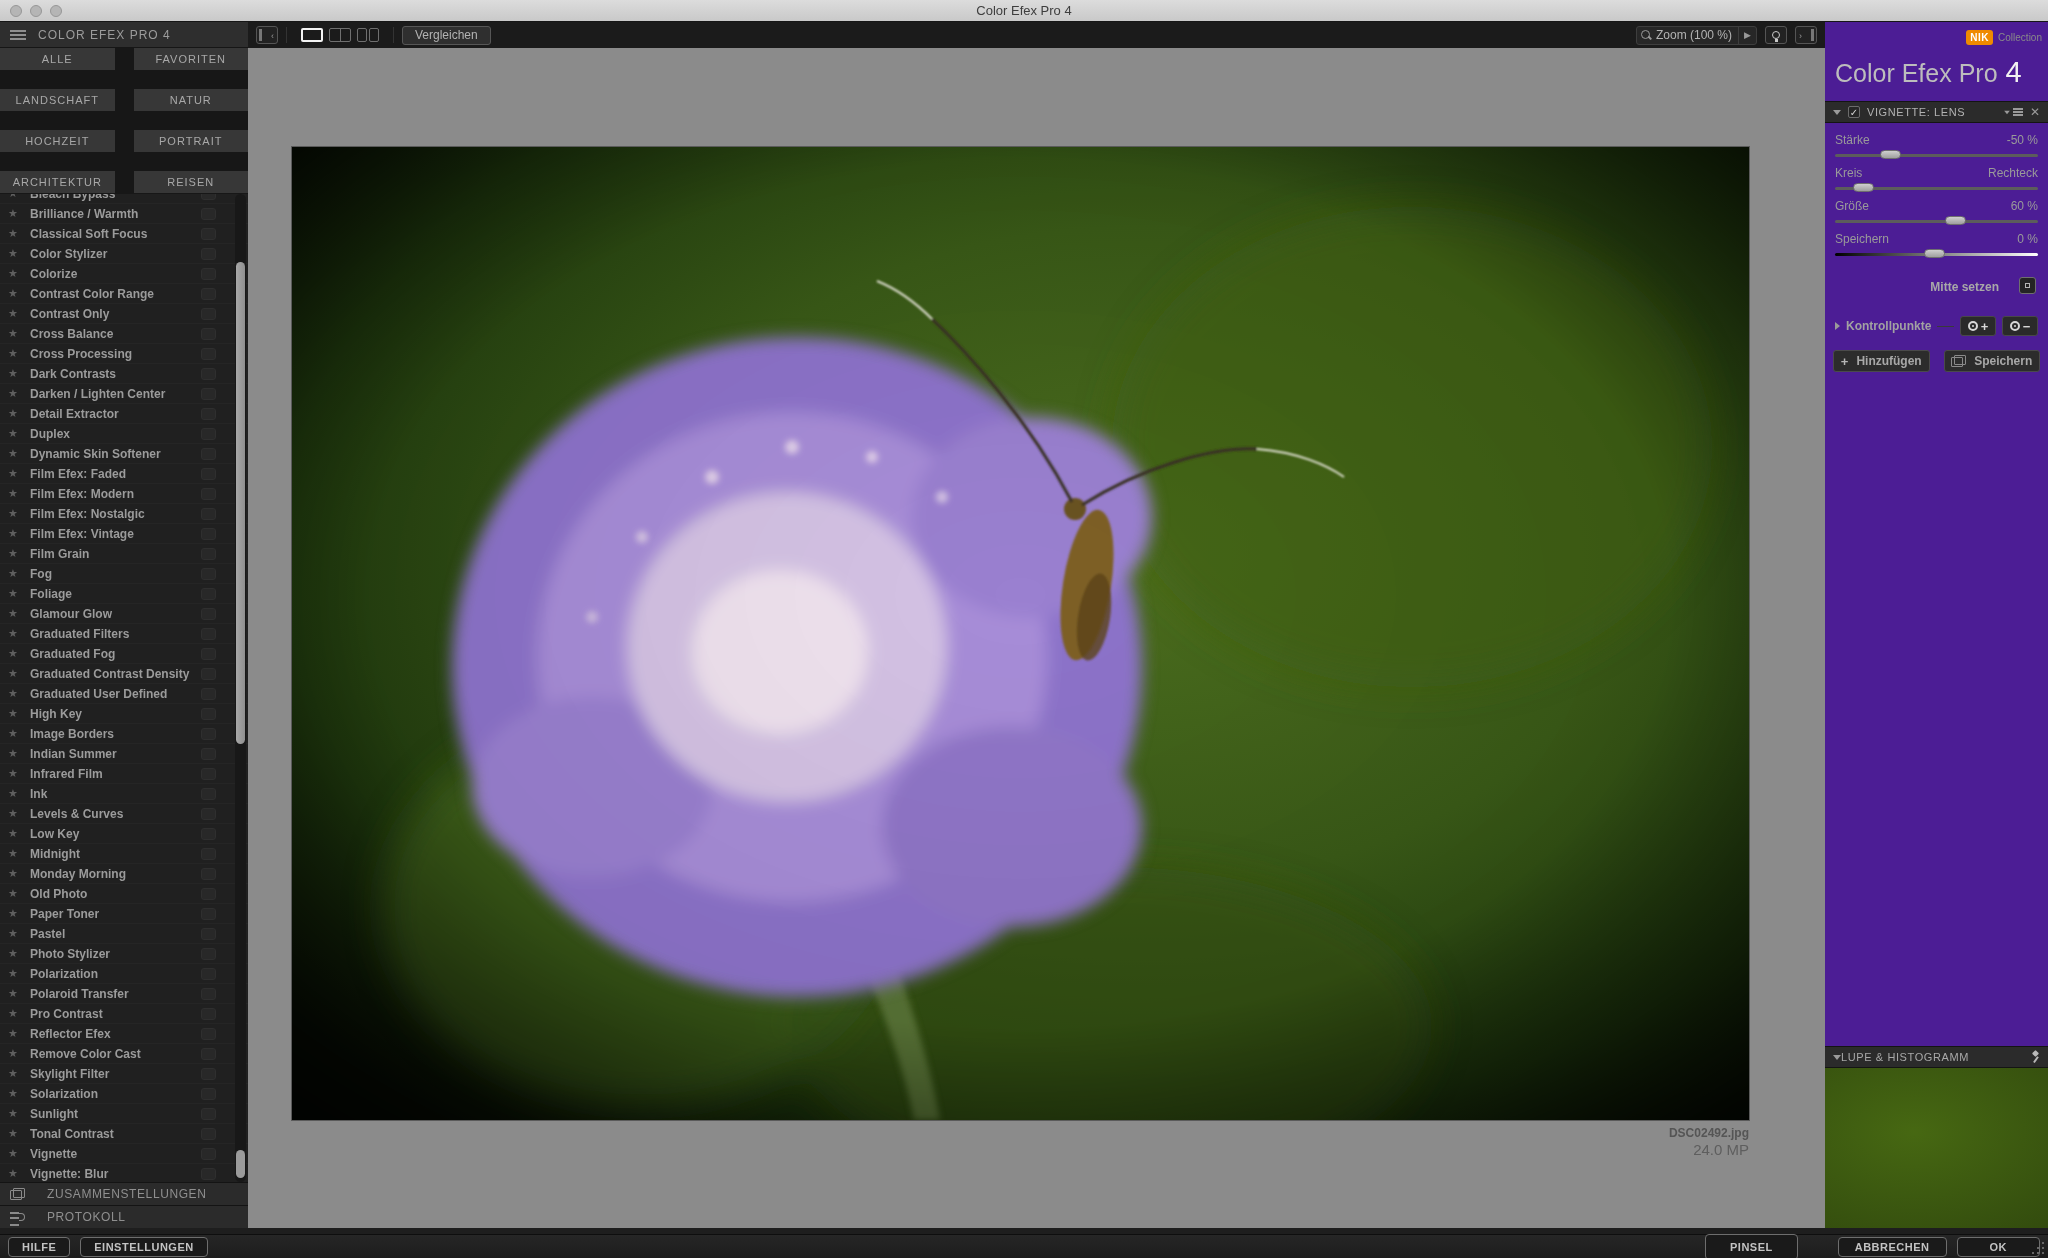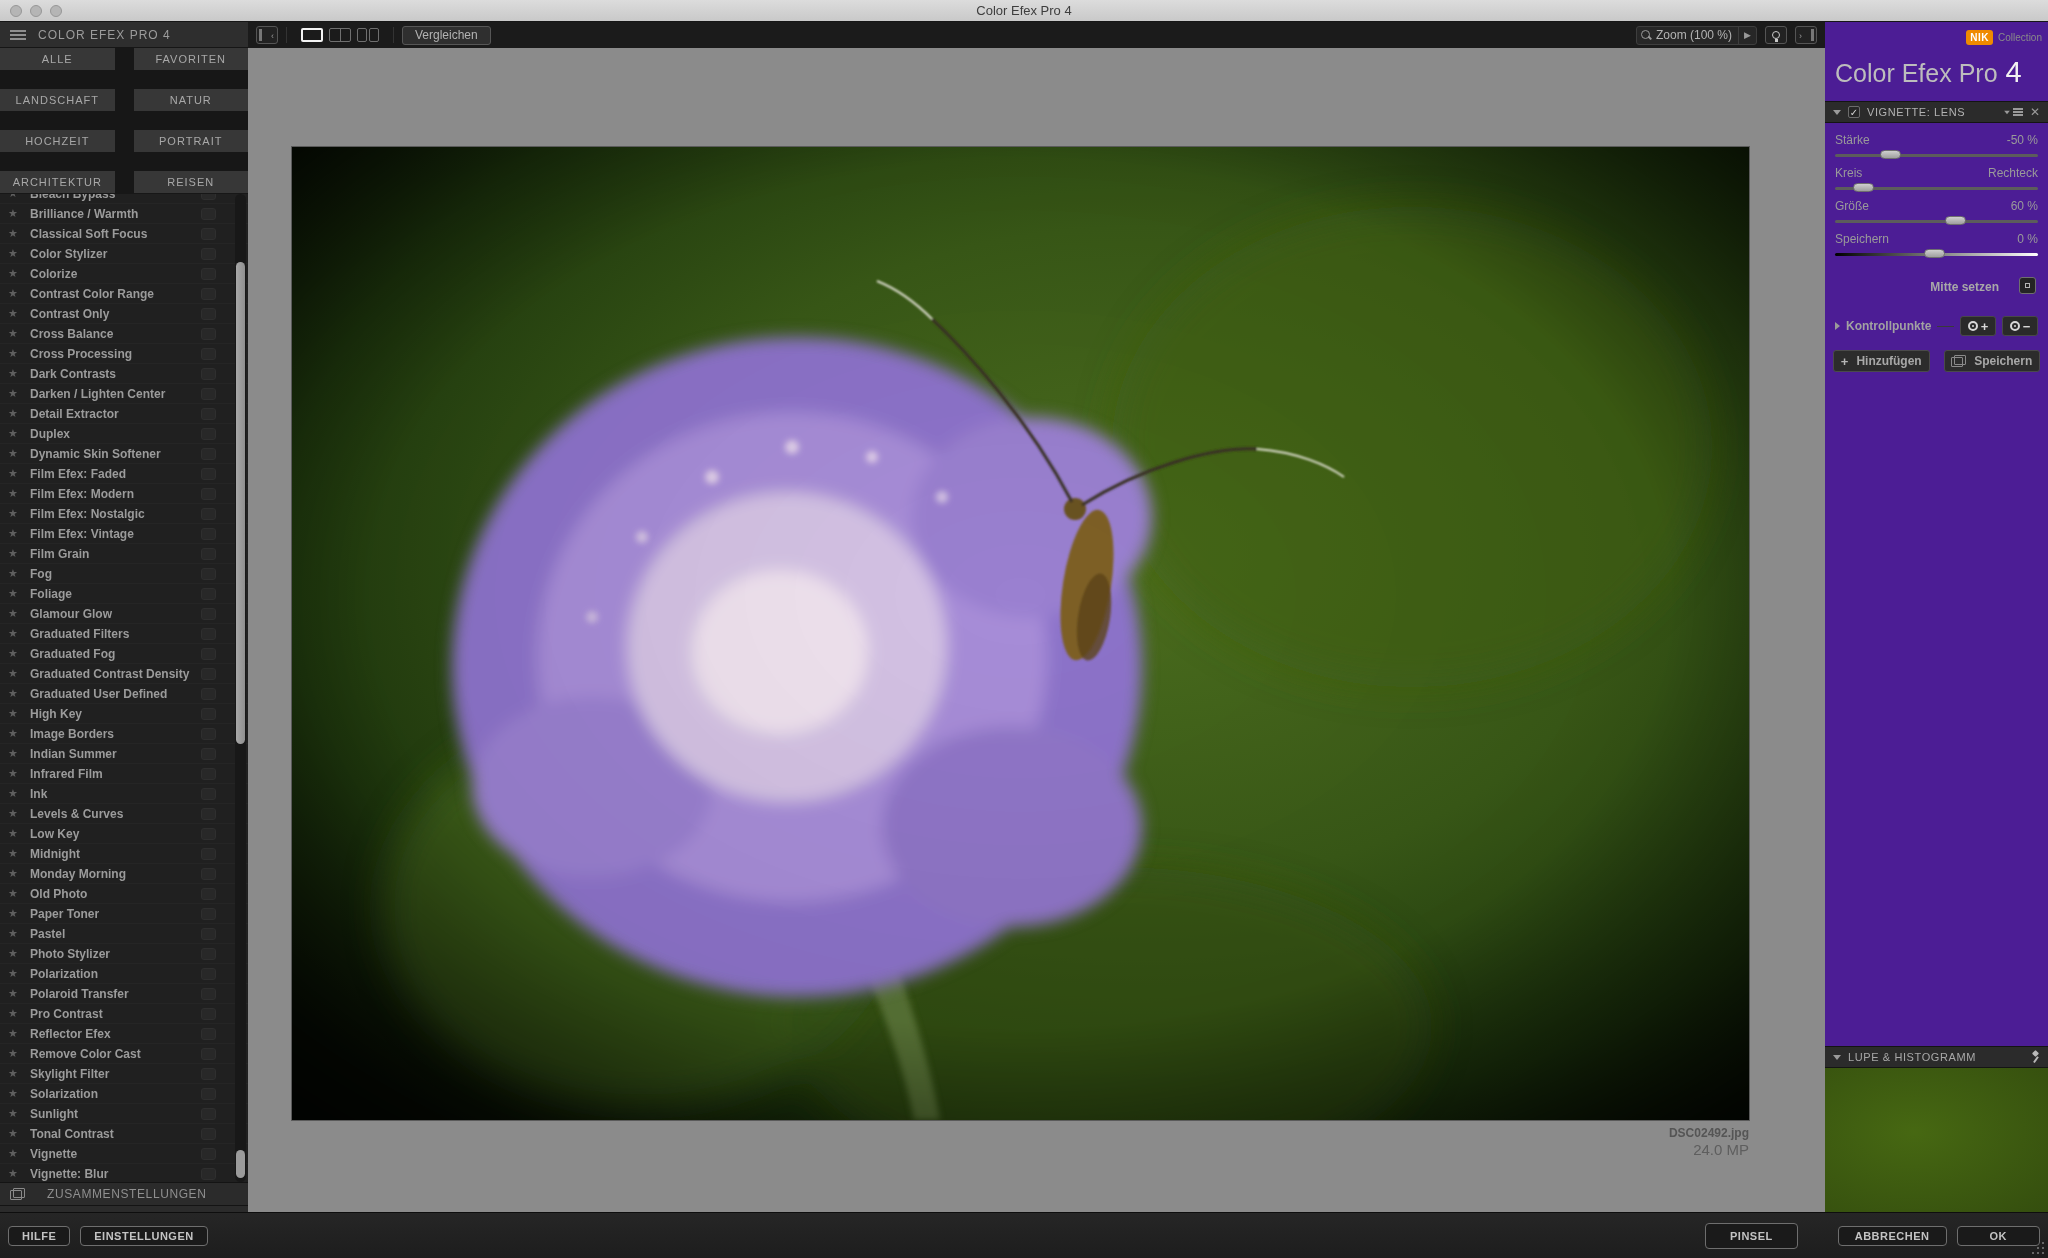--- a/index.html
+++ b/index.html
@@ -137,31 +137,31 @@
   .donut::after { content:""; position:absolute; left:2px; top:2px; width:2px; height:2px; border-radius:50%; background:#d8d8d8; }
   .kp-sign { color:#d8d8d8; font-size:13px; line-height:13px; font-weight:bold; }
 
   .addsave { display:flex; gap:14px; padding:14px 8px 0; }
   .rp-btn { flex:1; height:22px; background:#2c2c2c; border:1px solid #4a4a4a; border-radius:3px;
     color:#a8a8a8; font-size:12px; font-weight:bold; display:flex; align-items:center; justify-content:center; gap:8px; }
   .plus { color:#b5b5b5; font-size:13px; font-weight:bold; }
 
   .rp-spacer { flex:1; }
   .lupe-header { height:22px; background:#2b2b2b; border-top:1px solid #141414; border-bottom:1px solid #141414;
-    display:flex; align-items:center; gap:7px; padding:0 8px; }
+    display:flex; align-items:center; padding:0 8px; }
   .lupe-label { flex:1; color:#a8a8a8; font-size:11px; letter-spacing:.6px; }
   .pin { width:10px; height:12px; position:relative; }
   .pin::before { content:""; position:absolute; left:3px; top:0; width:5px; height:5px; background:#b9b9b9; border-radius:1px; transform:rotate(45deg); }
   .pin::after { content:""; position:absolute; left:5px; top:5px; width:1.5px; height:7px; background:#b9b9b9; transform:rotate(35deg); }
   .loupe { height:160px; background:
       radial-gradient(120% 100% at 40% 40%, rgba(90,130,20,.35), rgba(0,0,0,.25)),
       var(--loupe-green,#3c5a11); }
 
   
-  .bottombar { position:absolute; left:0; bottom:0; width:2048px; height:46px;
+  .bottombar { position:absolute; left:0; bottom:0; width:2048px; height:24px;
     background:linear-gradient(#262626,#1d1d1d); border-top:1px solid #0e0e0e;
     display:flex; align-items:center; padding:0 8px; gap:10px; }
   .bbtn { height:20px; padding:0 13px; background:#1a1a1a; border:1px solid #6e6e6e; border-radius:4px;
     color:#c3c3c3; font-size:11px; font-weight:bold; letter-spacing:.5px; display:flex; align-items:center; }
   .bottombar .spacer { flex:1; }
   .grip { position:absolute; right:3px; bottom:3px; width:14px; height:14px;
     background:
      radial-gradient(circle at 12px 2px, #666 1px, transparent 1.2px),
      radial-gradient(circle at 12px 7px, #666 1px, transparent 1.2px),
      radial-gradient(circle at 7px 7px, #666 1px, transparent 1.2px),

